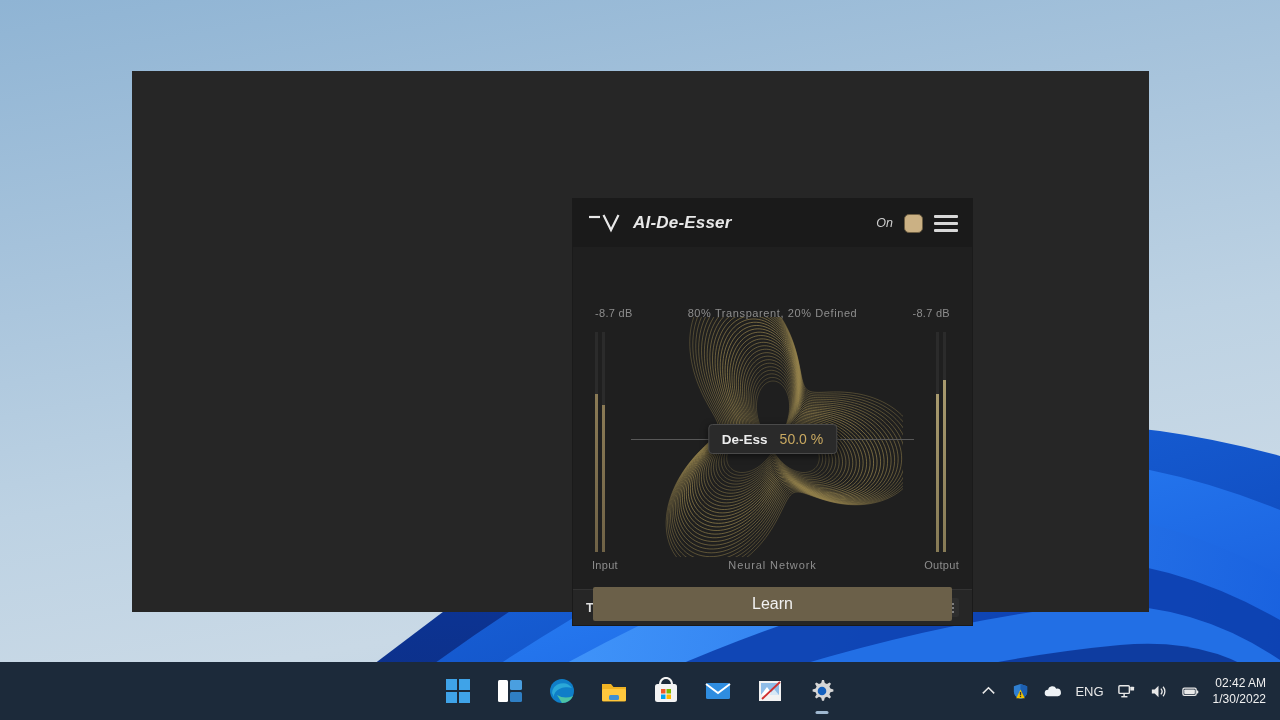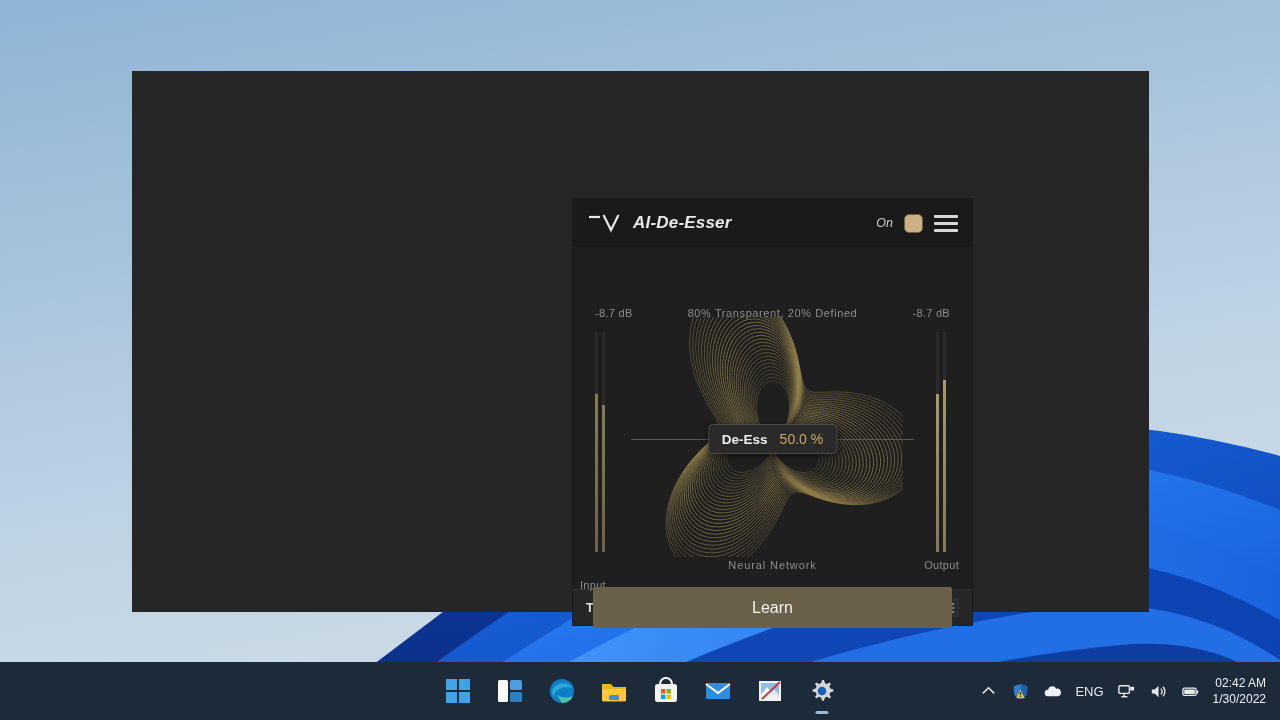--- a/index.html
+++ b/index.html
@@ -66,21 +66,21 @@
 
   
   .meter { position:absolute; top:85px; width:14px; height:220px; display:flex; gap:4px; }
   #meter-in  { left:22px; }
   #meter-out { right:22px; }
   .meter-chan { position:relative; width:3px; height:100%; background:#2b2b2b; }
   .meter-fill { position:absolute; left:0; right:0; bottom:0; }
   .meter-label {
     position:absolute; top:312px; font-size:11px; color:#8d8d8d; letter-spacing:.3px;
   }
-  #label-in  { left:7px;margin-top:20px; }
+  #label-in  { left:19px; }
   #label-out { right:13px; }
   #label-nn {
     position:absolute; top:312px; left:0; right:0; text-align:center;
     font-size:11px; color:#8d8d8d; letter-spacing:.9px;
   }
 
   
   #nn-visual {
     position:absolute; left:50%; top:190px; transform:translate(-50%,-50%);
     width:260px; height:240px;
@@ -92,21 +92,21 @@
     position:absolute; left:50%; top:192px; transform:translate(-50%,-50%);
     background:#2a2a2a; border:1px solid #4a4a4a; border-radius:4px;
     padding:6px 13px; display:flex; align-items:baseline; gap:12px;
     box-shadow:0 2px 7px rgba(0,0,0,.55);
   }
   #deess-label { color:#ededed; font-size:13.5px; font-weight:bold; }
   #deess-value { color:#c9a961; font-size:14px; }
 
   
   #learn-button {
-    position:absolute; left:20px; right:20px; top:340px; height:41px;
+    position:absolute; left:20px; right:20px; top:340px; height:34px;
     background:#6b6049; border:none; border-radius:2px;
     color:#f2f2f2; font-size:16px; font-family:"Liberation Sans", sans-serif;
     cursor:pointer;
   }
 
   
   #plugin-footer {
     flex:0 0 36px; height:36px; background:#262626; border-top:1px solid #333;
     display:flex; align-items:center; padding:0 13px;
   }

